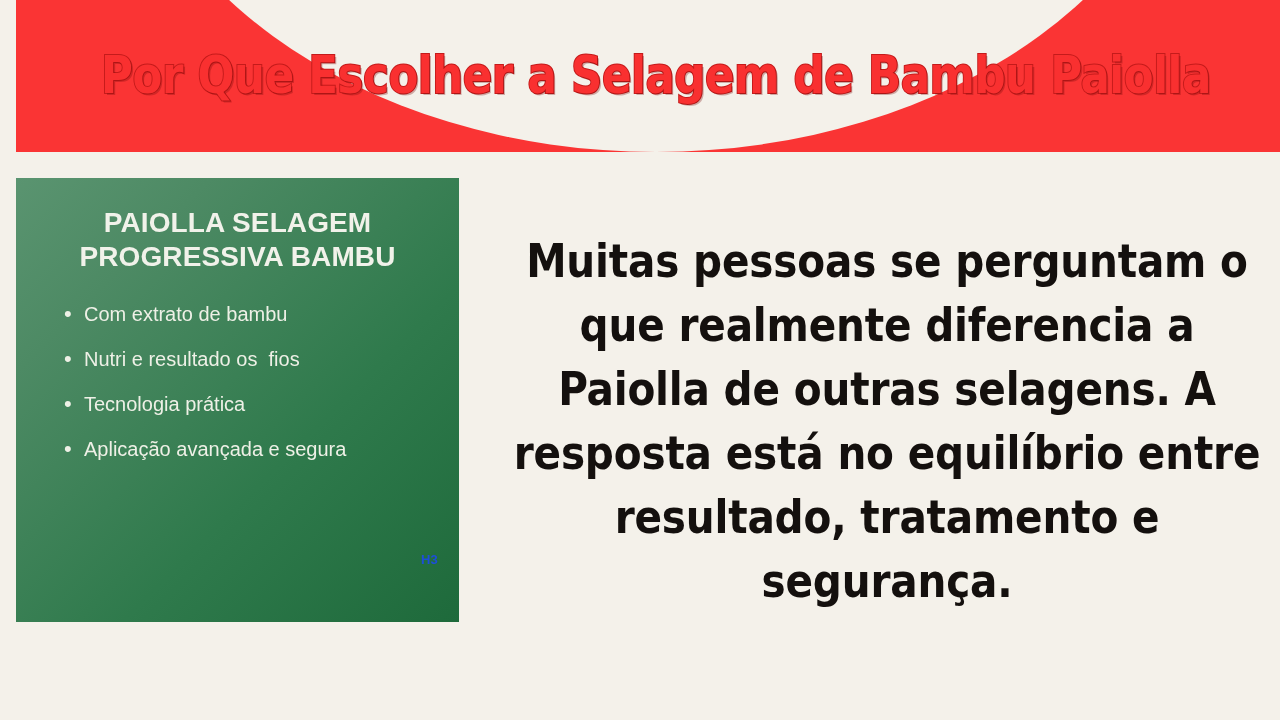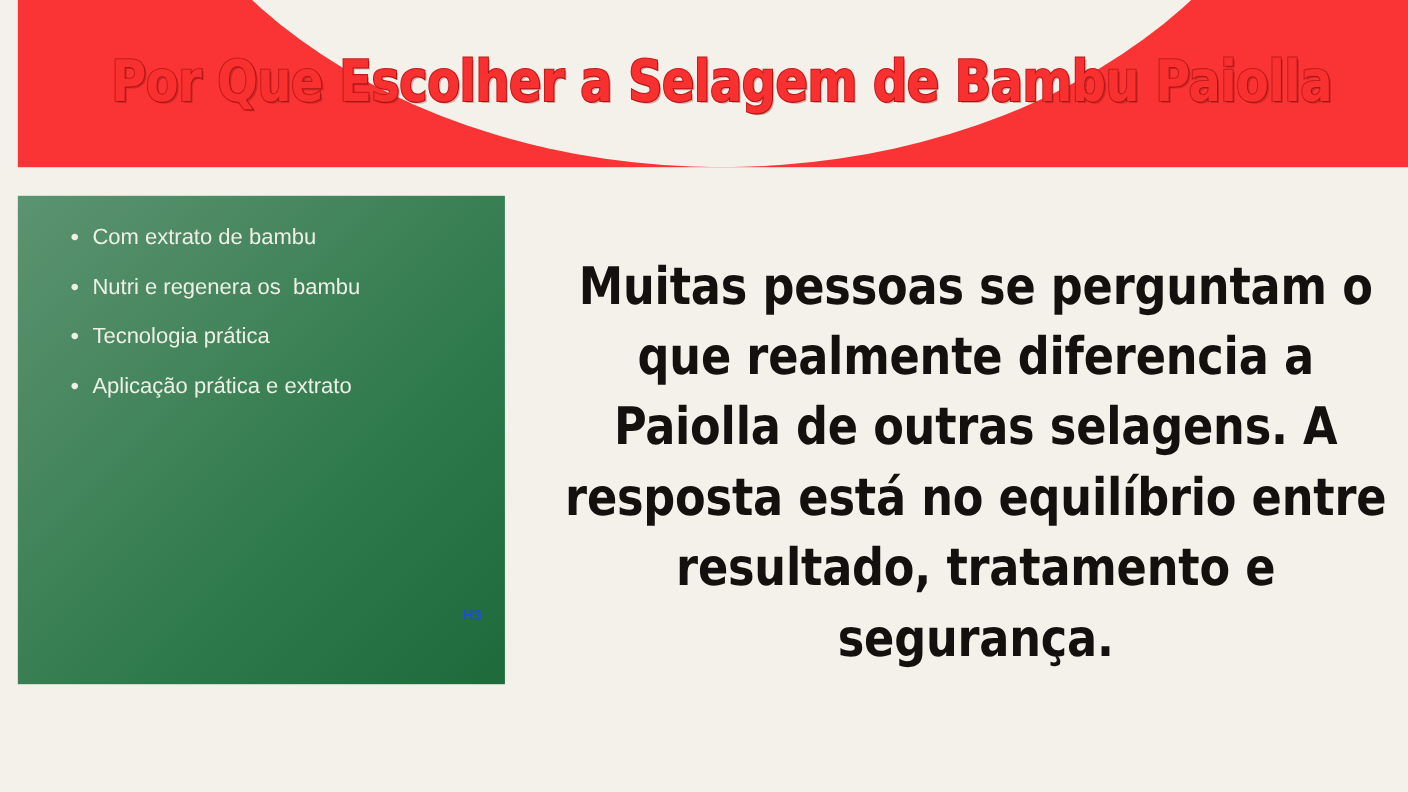--- a/index.html
+++ b/index.html
@@ -162,25 +162,26 @@
 
 <div class="slide">
 
   <div class="top-band">
     <div class="arch"></div>
   </div>
 
   <h1 class="title">Por Que Escolher a Selagem de Bambu Paiolla</h1>
 
   <div class="card">
+    <div class="card-title">PAIOLLA SELAGEM PROGRESSIVA BAMBU</div>
     <ul class="bullets">
       <li>Com extrato de bambu</li>
-      <li>Nutri e regenera os  bambu</li>
+      <li>Nutri e resultado os  fios</li>
       <li>Tecnologia prática</li>
-      <li>Aplicação prática e extrato</li>
+      <li>Aplicação avançada e segura</li>
     </ul>
   </div>
 
   <span class="h3-tag">H3</span>
 
   <p class="body-text">Muitas pessoas se perguntam o que realmente diferencia a Paiolla de outras selagens. A resposta está no equilíbrio entre resultado, tratamento e segurança.</p>
 
 </div>
 
 </body></html>

